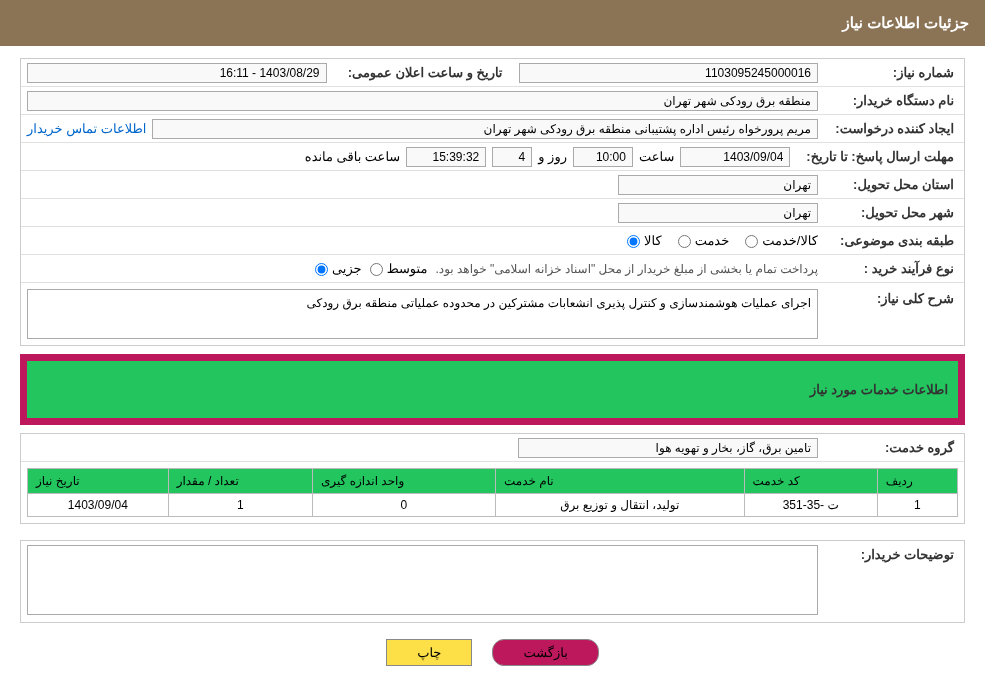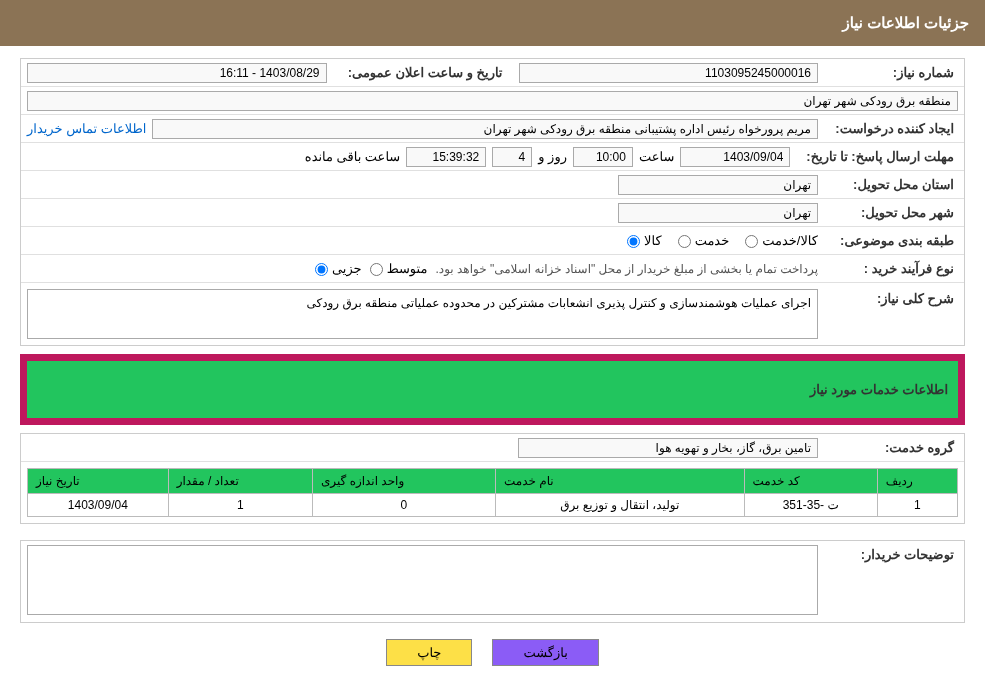--- a/index.html
+++ b/index.html
@@ -153,21 +153,22 @@
       padding: 5px 30px;
       font-size: 13px;
       font-family: Tahoma, Arial, sans-serif;
       cursor: pointer;
       border: 1px solid #888;
     }
     .btn-print {
       background: #fde047;
     }
     .btn-back {
-      background: #8b5cf6;
+      background: #be185d;
+      border-radius: 12px;
     }
     .sub-section-title {
       background: #22c55e;
       padding: 21px 10px;
       font-weight: bold;
       font-size: 13px;
       color: #333;
       text-align: right;
       margin-top: 8px;
       margin-bottom: 4px;
@@ -201,20 +202,21 @@
         <div class="value-cell">
           <input class="input-field input-readonly" type="text" readonly="" value="1103095245000016" style="">
         </div>
         <span class="label-cell" style="min-width:180px;">تاریخ و ساعت اعلان عمومی:</span>
         <div class="value-cell" style="min-width:200px;">
           <input class="input-field input-readonly" type="text" readonly="" value="1403/08/29 - 16:11" style="">
         </div>
       </div>
 
       <div class="form-row">
+        <span class="label-cell">نام دستگاه خریدار:</span>
         <div class="value-cell">
           <input class="input-field input-readonly" type="text" readonly="" value="منطقه برق رودکی شهر تهران" style="">
         </div>
       </div>
 
       <div class="form-row">
         <span class="label-cell">ایجاد کننده درخواست:</span>
         <div class="value-cell">
           <div class="row-inline">
             <input class="input-field input-readonly" type="text" readonly="" style="flex: 1 1 0%;" value="مریم پرورخواه رئیس اداره پشتیبانی منطقه برق رودکی شهر تهران">

